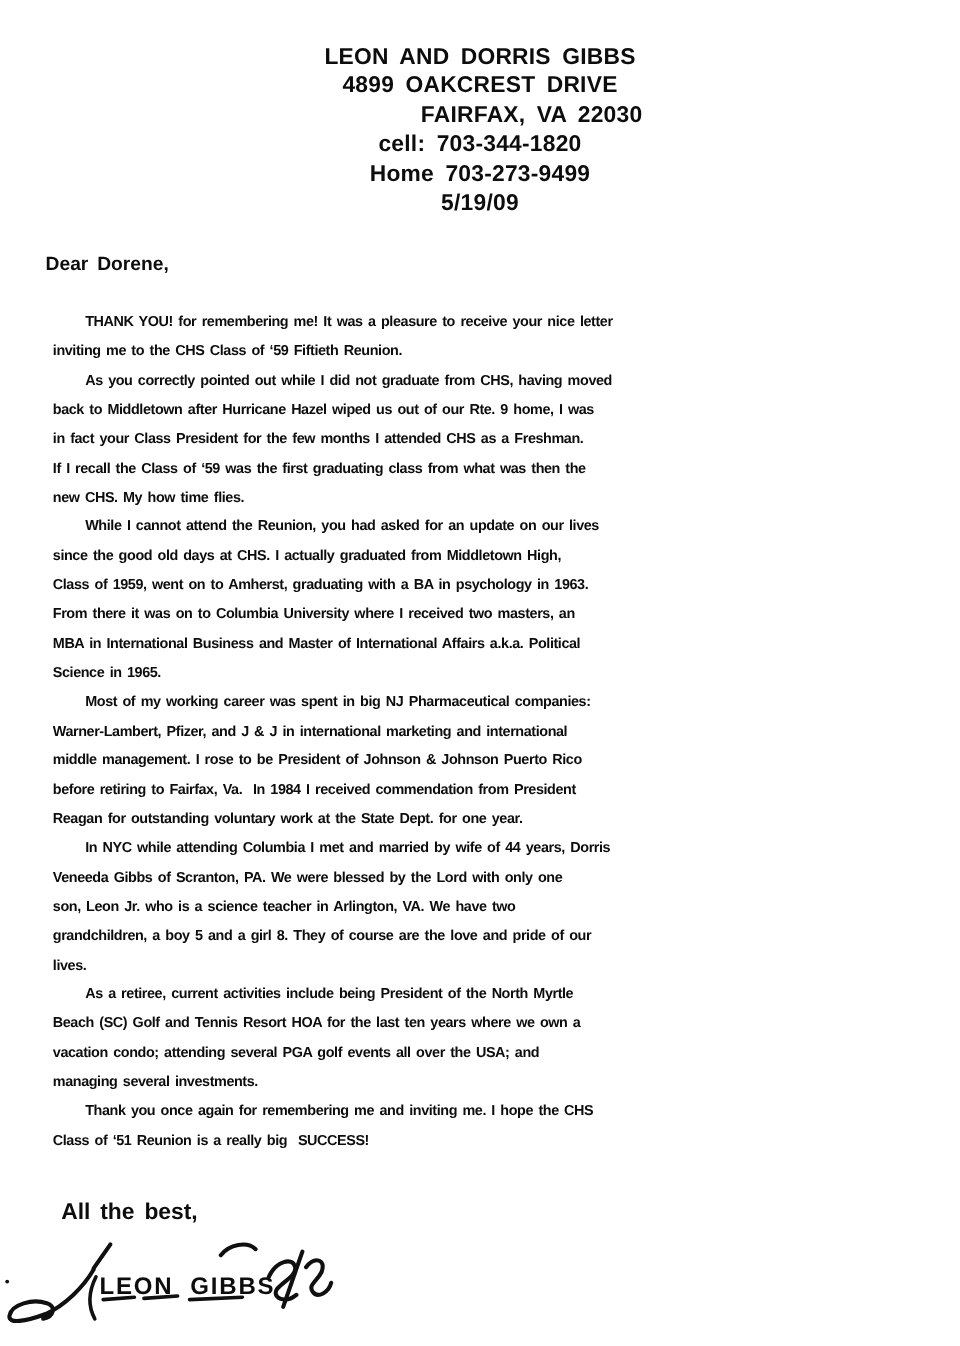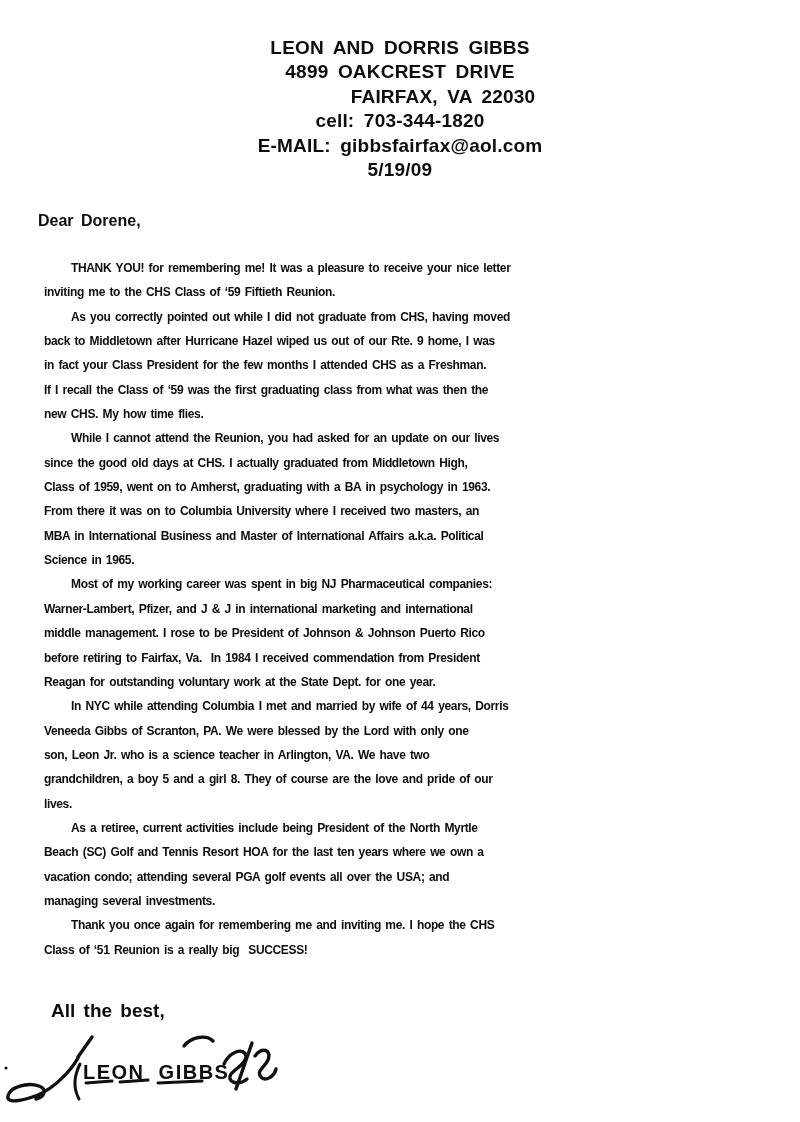--- a/index.html
+++ b/index.html
@@ -91,21 +91,21 @@
 </head>
 <body>
 
 <div class="page">
 
   <header class="letterhead">
     <div>LEON AND DORRIS GIBBS</div>
     <div>4899 OAKCREST DRIVE</div>
     <div class="shift-right">FAIRFAX, VA 22030</div>
     <div>cell: 703-344-1820</div>
-    <div>E-MAIL: gibbsfairfax@aol.com</div>
+    <div>Home 703-273-9499</div>
     <div>5/19/09</div>
   </header>
 
   <div class="salutation">Dear Dorene,</div>
 
   <div class="body-text">
     <p>THANK YOU! for remembering me! It was a pleasure to receive your nice letter
 inviting me to the CHS Class of ‘59 Fiftieth Reunion.</p>
     <p>As you correctly pointed out while I did not graduate from CHS, having moved
 back to Middletown after Hurricane Hazel wiped us out of our Rte. 9 home, I was

